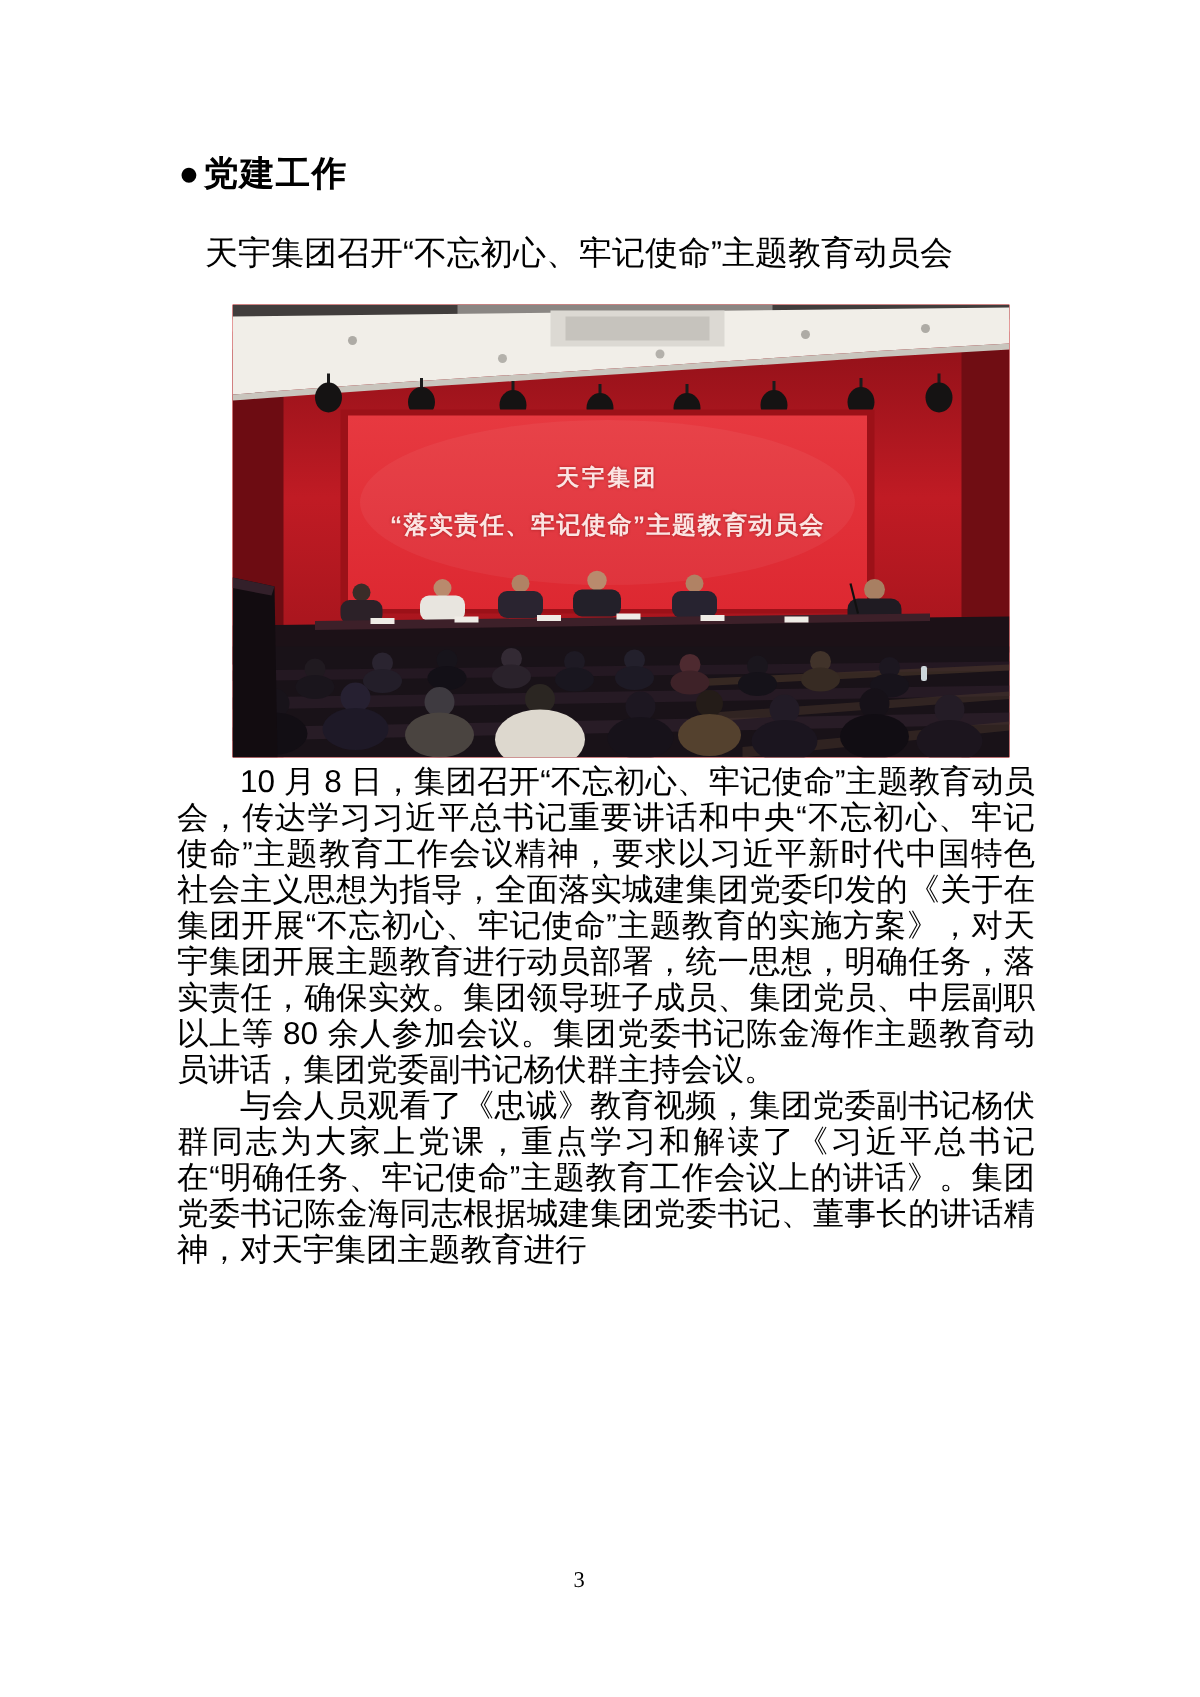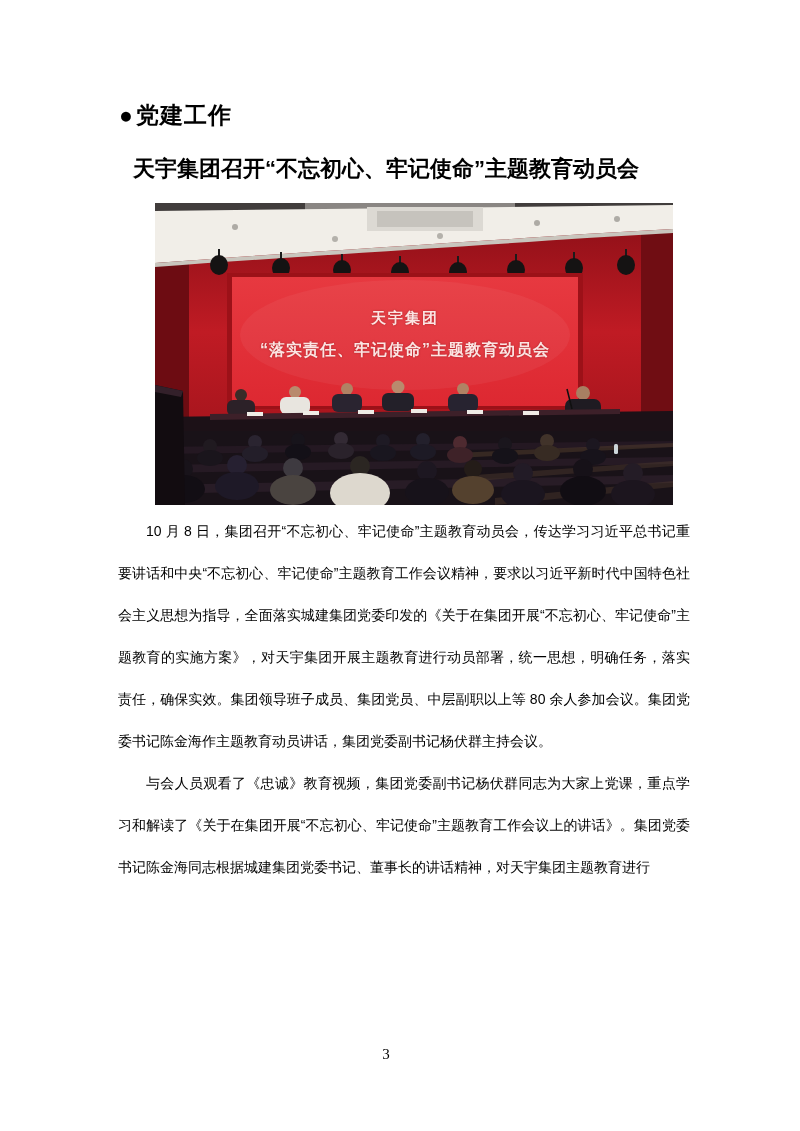--- a/index.html
+++ b/index.html
@@ -23,21 +23,21 @@
   }
   .section-header .bullet { margin-right: 2px; }
   .article-title {
     position: absolute;
     left: 0;
     top: 154px;
     width: 100%;
     margin: 0;
     text-align: center;
     font-size: 22px;
-    font-weight: bold;
+    font-weight: normal;
     white-space: nowrap;
   }
   .photo {
     position: absolute;
     left: 155px;
     top: 203px;
     width: 518px;
     height: 302px;
     margin: 0;
     background: #ef4444;
@@ -54,22 +54,22 @@
     font-weight: bold;
     text-shadow: 0 0 2px rgba(120,10,14,0.6);
   }
   .screen-text .line1 { font-size: 15px; letter-spacing: 2px; }
   .screen-text .line2 { font-size: 16px; margin-top: 12px; letter-spacing: 1px; white-space: nowrap; }
   .body-text {
     position: absolute;
     left: 118px;
     top: 510px;
     width: 572px;
-    font-size: 14px;
-    line-height: 42px;
+    font-size: 21px;
+    line-height: 24px;
     text-align: justify;
   }
   .body-text p { margin: 0; text-indent: 2em; }
   .page-number {
     position: absolute;
     left: 0;
     top: 1046px;
     width: 100%;
     text-align: center;
     font-size: 15px;
@@ -244,18 +244,18 @@
     </svg>
 
     <div class="screen-text">
       <div class="line1">天宇集团</div>
       <div class="line2">“落实责任、牢记使命”主题教育动员会</div>
     </div>
   </figure>
 
   <div class="body-text">
     <p>10 月 8 日，集团召开“不忘初心、牢记使命”主题教育动员会，传达学习习近平总书记重要讲话和中央“不忘初心、牢记使命”主题教育工作会议精神，要求以习近平新时代中国特色社会主义思想为指导，全面落实城建集团党委印发的《关于在集团开展“不忘初心、牢记使命”主题教育的实施方案》，对天宇集团开展主题教育进行动员部署，统一思想，明确任务，落实责任，确保实效。集团领导班子成员、集团党员、中层副职以上等 80 余人参加会议。集团党委书记陈金海作主题教育动员讲话，集团党委副书记杨伏群主持会议。</p>
-    <p>与会人员观看了《忠诚》教育视频，集团党委副书记杨伏群同志为大家上党课，重点学习和解读了《关于在集团开展“不忘初心、牢记使命”主题教育工作会议上的讲话》。集团党委书记陈金海同志根据城建集团党委书记、董事长的讲话精神，对天宇集团主题教育进行</p>
+    <p>与会人员观看了《忠诚》教育视频，集团党委副书记杨伏群同志为大家上党课，重点学习和解读了《习近平总书记在“明确任务、牢记使命”主题教育工作会议上的讲话》。集团党委书记陈金海同志根据城建集团党委书记、董事长的讲话精神，对天宇集团主题教育进行</p>
   </div>
 
   <div class="page-number">3</div>
 
 </div>
 
 </body></html>

